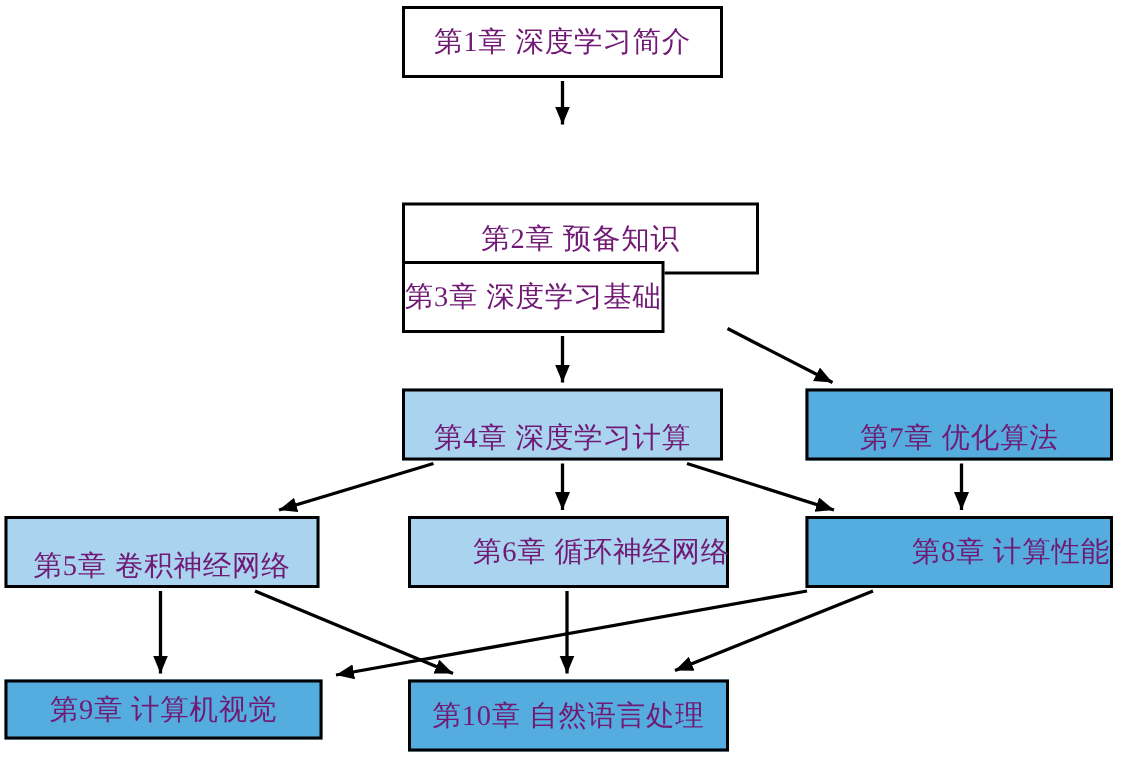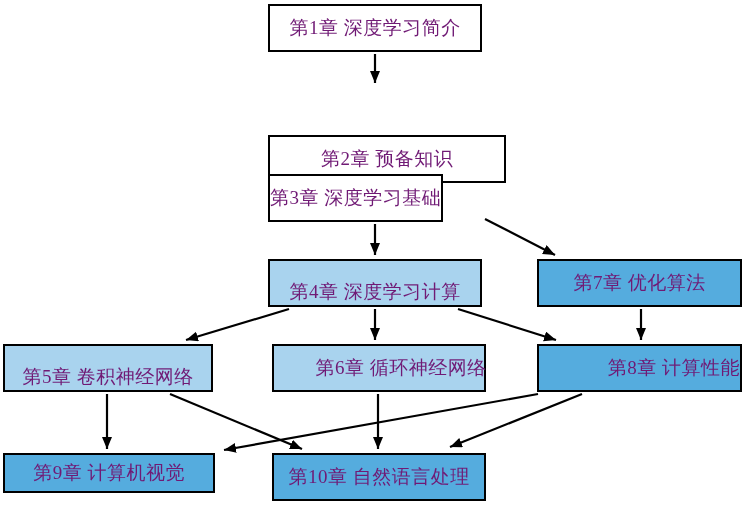--- a/index.html
+++ b/index.html
@@ -40,21 +40,21 @@
   }
   .node.white  { background: #ffffff; }
   .node.light  { background: #a9d3ee; }
   .node.medium { background: #55acde; }
 
   
   .n-ch1  { left: 268px; top: 4px;   width: 214px; height: 48px; }
   .n-ch2  { left: 268px; top: 87px;  width: 238px; height: 48px; margin-top: 48px; }
   .n-ch3  { left: 268px; top: 174px; width: 175px; height: 48px; }
   .n-ch4  { left: 268px; top: 259px; width: 214px; height: 48px; align-items: flex-end; }
-  .n-ch7  { left: 537px; top: 259px; width: 205px; height: 48px; }
+  .n-ch7  { left: 537px; top: 259px; width: 205px; height: 48px; align-items: flex-end; }
   .n-ch5  { left: 3px;   top: 344px; width: 210px; height: 48px; align-items: flex-end; }
   .n-ch6  { left: 272px; top: 344px; width: 214px; height: 48px; padding-left: 44px; }
   .n-ch8  { left: 537px; top: 344px; width: 205px; height: 48px; justify-content: flex-end; }
   .n-ch9  { left: 3px;   top: 453px; width: 212px; height: 40px; }
   .n-ch10 { left: 272px; top: 453px; width: 214px; height: 48px; }
 </style>
 </head>
 <body>
 
 <div class="canvas">

